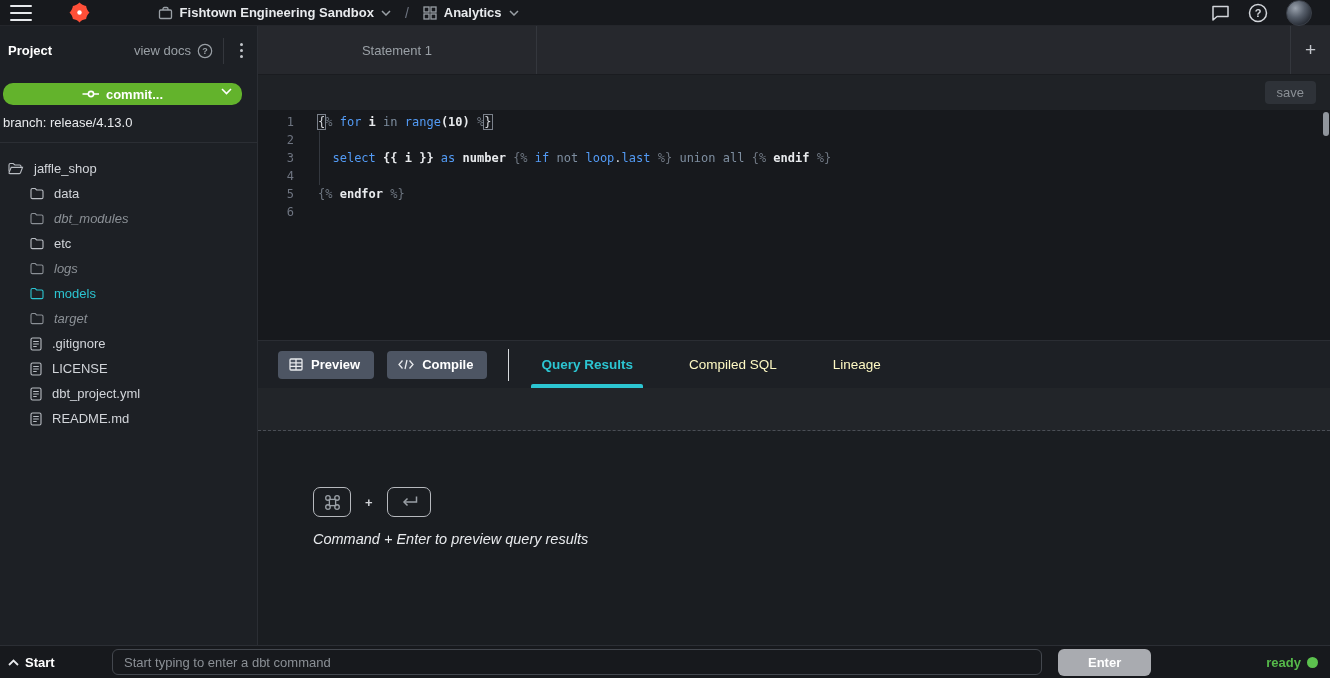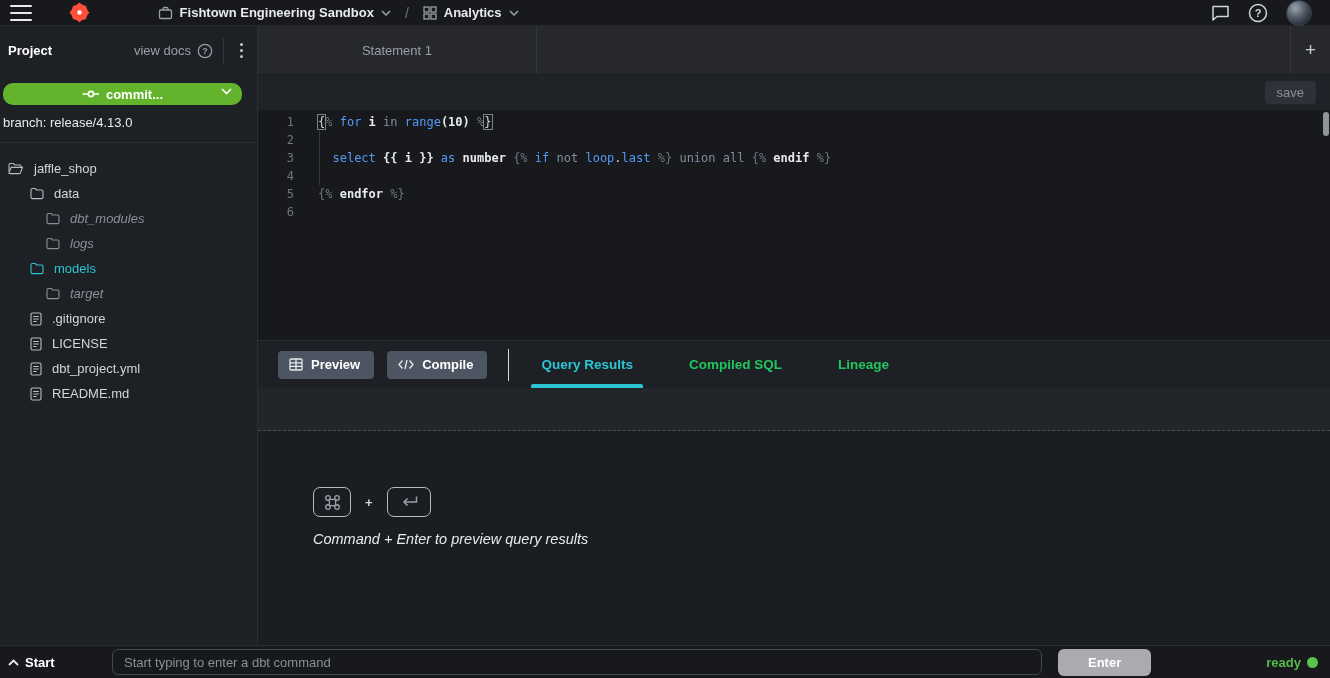--- a/index.html
+++ b/index.html
@@ -41,21 +41,21 @@
                 display:flex; align-items:center; justify-content:center; position:relative;
                 color:#fff; font-size:13px; font-weight:bold; cursor:pointer; gap:6px; }
   .commit-btn .chev { position:absolute; right:10px; top:5px; }
   .branch { font-size:13px; color:#e8eaed; padding:2px 8px 10px 3px; }
   .sb-div { border-top:1px solid #2b2e34; margin-top:2px; }
   .file-tree { padding-top:13px; }
   .tree-row { height:25px; display:flex; align-items:center; gap:10px; font-size:13px; color:#d2d5da; cursor:pointer; }
   .tree-row .ticon { display:flex; align-items:center; color:#b9bdc3; }
   .tree-row.lvl0 { padding-left:8px; }
   .tree-row.lvl1 { padding-left:30px; }
-  .tree-row.italic { color:#8b9096; font-style:italic;margin-left:16px; }
+  .tree-row.italic { color:#8b9096; font-style:italic; }
   .tree-row.italic .ticon { color:#8b9096; }
   .tree-row.active { color:#2cc5d2; }
   .tree-row.active .ticon { color:#2cc5d2; }
 
   
   .main-col { flex:1; display:flex; flex-direction:column; min-width:0; }
   .tabbar { height:49px; flex:0 0 49px; background:#26282d; border-bottom:1px solid #1a1c20; display:flex; }
   .ed-tab { width:279px; border-right:1px solid #34373d; display:flex; align-items:center; justify-content:center;
             color:#9aa0a6; font-size:13px; cursor:pointer; }
   .tab-spacer { flex:1; }
@@ -81,21 +81,21 @@
   .ed-scroll-thumb { position:absolute; right:1px; top:2px; width:6px; height:24px; background:#90959c; border-radius:3px; }
 
   
   .res-toolbar { height:47px; flex:0 0 47px; background:#1d2025; display:flex; align-items:center; padding-left:20px; position:relative; }
   .res-btn { height:28px; background:#4d5563; color:#ffffff; border:none; border-radius:4px; font-size:13px; font-weight:bold;
              font-family:"Liberation Sans", sans-serif; display:flex; align-items:center; gap:8px; padding:0 14px 0 11px;
              margin-right:13px; cursor:pointer; }
   .res-btn .bicon { display:flex; align-items:center; color:#e8eaed; }
   .res-vr { width:1px; height:32px; background:#d7dadd; margin:0 22px 0 8px; }
   .res-tabs { display:flex; height:100%; align-items:stretch; gap:36px; }
-  .res-tab { display:flex; align-items:center; padding:0 10px; font-size:13.5px; color:#22c55e; cursor:pointer; position:relative;font-weight:bold; }
+  .res-tab { display:flex; align-items:center; padding:0 10px; font-size:13.5px; color:#fef9c3; cursor:pointer; position:relative; }
   .res-tab.active { color:#2cc5d2; font-weight:bold; }
   .res-tab.active::after { content:""; position:absolute; left:0; right:0; bottom:0; height:4px; background:#2cc5d2; border-radius:2px 2px 0 0; }
   .grid-strip { height:43px; flex:0 0 43px; background:#222529; border-bottom:1px dashed #4a4e55; }
   .empty-area { flex:1; background:#1a1d21; position:relative; }
   .keys-row { position:absolute; left:55px; top:56px; display:flex; align-items:center; gap:14px; }
   .keycap { width:38px; height:30px; border:1px solid #b6b9be; border-radius:7px; display:flex; align-items:center;
             justify-content:center; color:#9aa0a6; }
   .keycap.wide { width:44px; }
   .plus-sep { color:#d0d3d7; font-size:13px; font-weight:bold; }
   .hint { position:absolute; left:55px; top:100px; font-style:italic; font-size:14.5px; color:#e8eaed; }
@@ -231,20 +231,28 @@
             </span>
             <span>data</span>
           </div>
           <div class="tree-row lvl1 italic">
             <span class="ticon">
               <svg width="14" height="13" viewBox="0 0 14 13" fill="none" stroke="currentColor" stroke-width="1.1">
                 <path d="M1 3c0-.8.6-1.5 1.4-1.5h2.8L6.6 3h5c.8 0 1.4.6 1.4 1.4v5.8c0 .8-.6 1.4-1.4 1.4H2.4c-.8 0-1.4-.6-1.4-1.4V3z"></path>
               </svg>
             </span>
             <span>dbt_modules</span>
+          </div>
+          <div class="tree-row lvl1">
+            <span class="ticon">
+              <svg width="14" height="13" viewBox="0 0 14 13" fill="none" stroke="currentColor" stroke-width="1.1">
+                <path d="M1 3c0-.8.6-1.5 1.4-1.5h2.8L6.6 3h5c.8 0 1.4.6 1.4 1.4v5.8c0 .8-.6 1.4-1.4 1.4H2.4c-.8 0-1.4-.6-1.4-1.4V3z"></path>
+              </svg>
+            </span>
+            <span>etc</span>
           </div>
           <div class="tree-row lvl1 italic">
             <span class="ticon">
               <svg width="14" height="13" viewBox="0 0 14 13" fill="none" stroke="currentColor" stroke-width="1.1">
                 <path d="M1 3c0-.8.6-1.5 1.4-1.5h2.8L6.6 3h5c.8 0 1.4.6 1.4 1.4v5.8c0 .8-.6 1.4-1.4 1.4H2.4c-.8 0-1.4-.6-1.4-1.4V3z"></path>
               </svg>
             </span>
             <span>logs</span>
           </div>
           <div class="tree-row lvl1 active">

